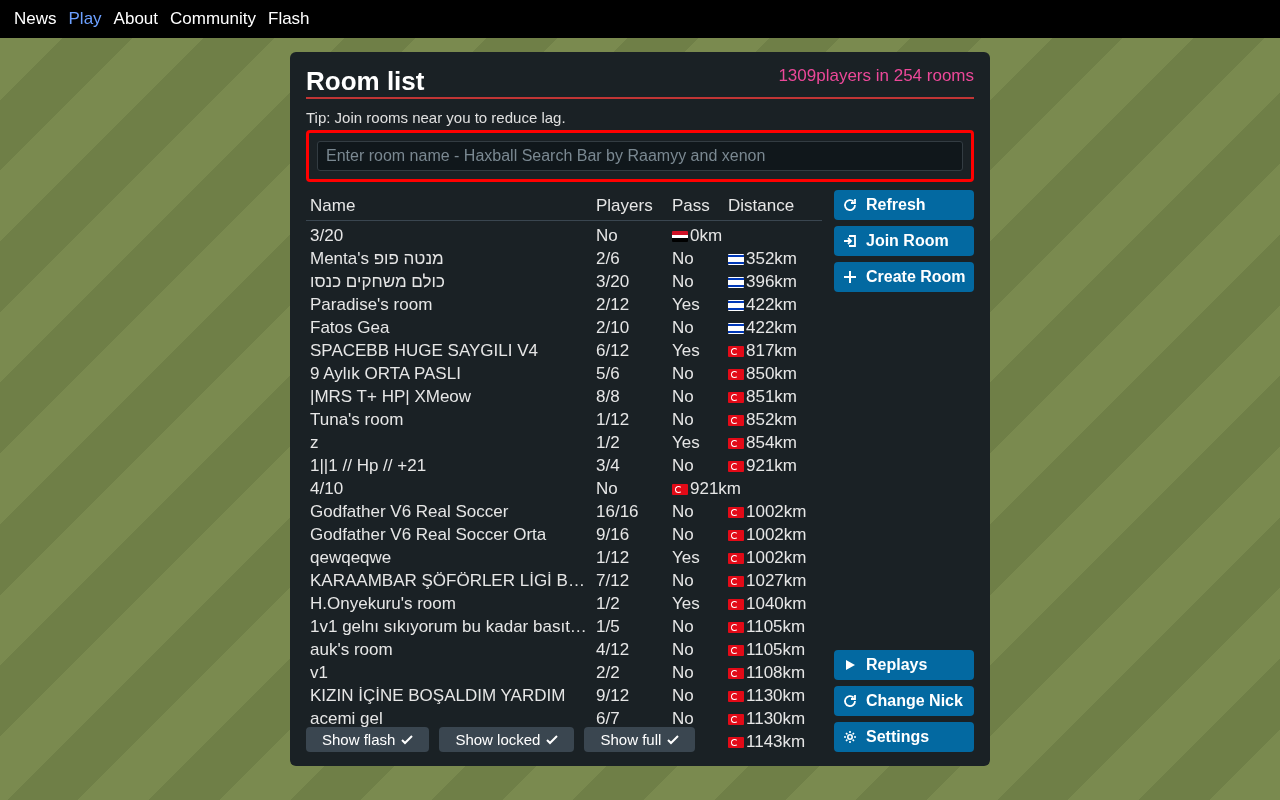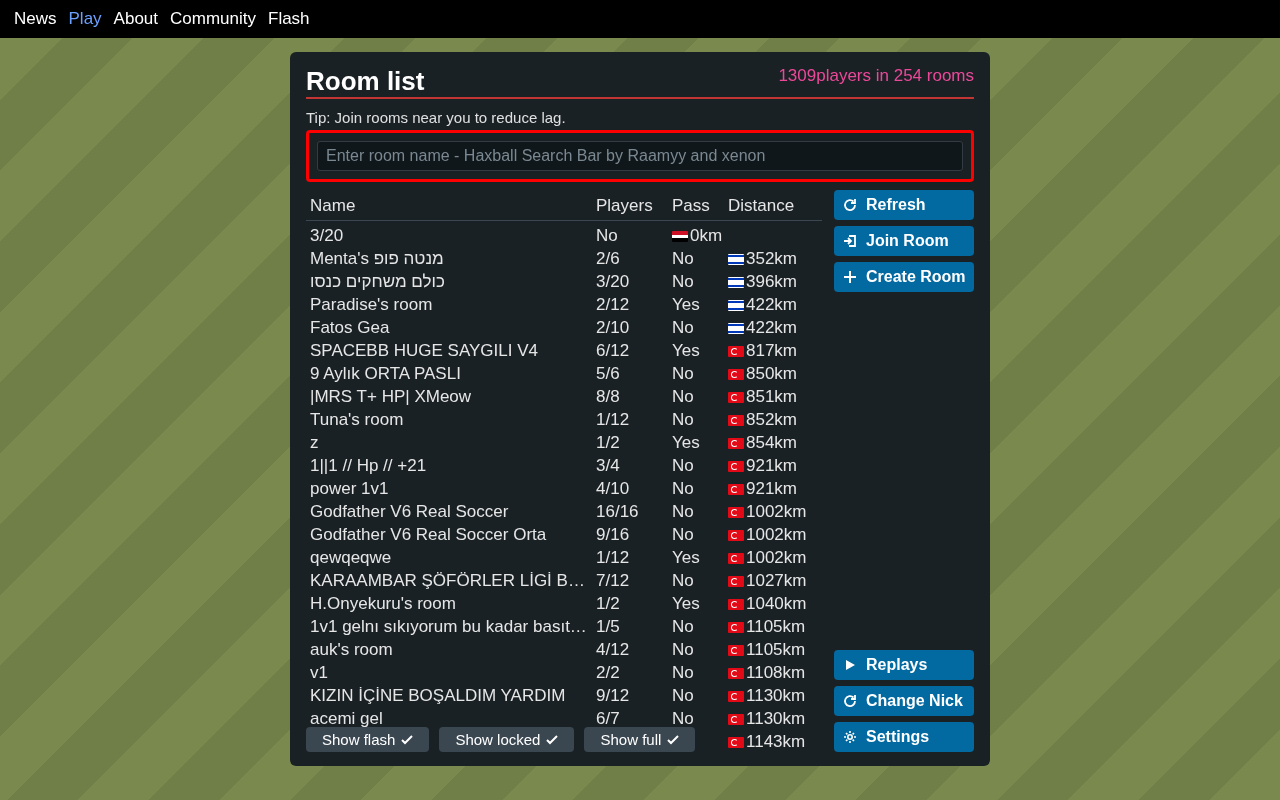--- a/index.html
+++ b/index.html
@@ -266,21 +266,20 @@
               <div>Yes</div>
               <div><span class="flag tr"></span>854km</div>
             </div>
             <div class="trow">
               <div class="name">1||1 // Hp // +21</div>
               <div>3/4</div>
               <div>No</div>
               <div><span class="flag tr"></span>921km</div>
             </div>
             <div class="trow">
-              <div class="name">power 1v1</div>
               <div>4/10</div>
               <div>No</div>
               <div><span class="flag tr"></span>921km</div>
             </div>
             <div class="trow">
               <div class="name">Godfather V6 Real Soccer</div>
               <div>16/16</div>
               <div>No</div>
               <div><span class="flag tr"></span>1002km</div>
             </div>

